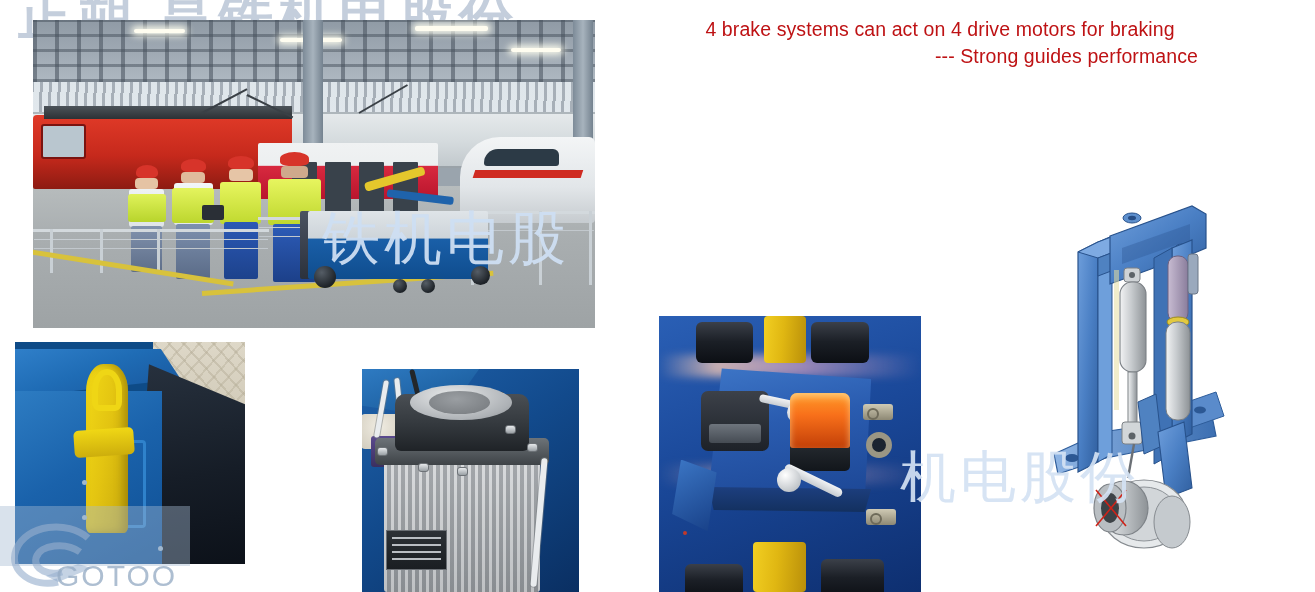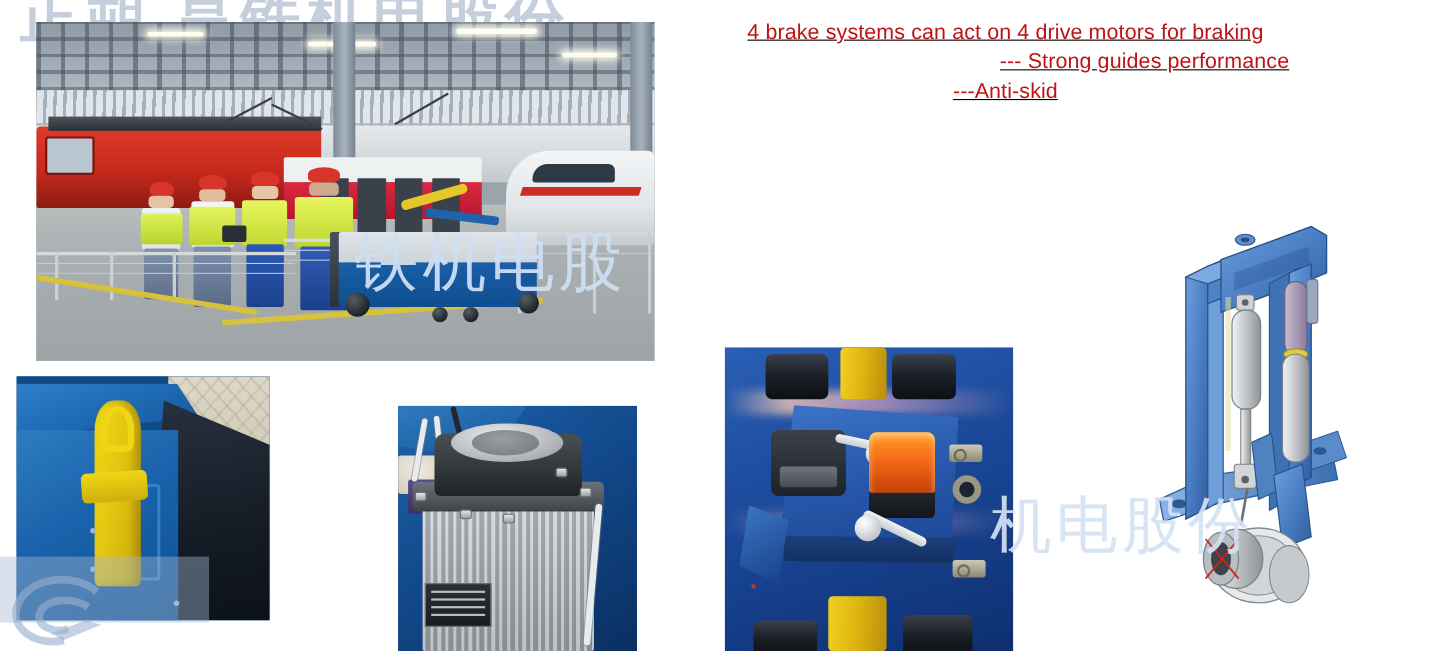--- a/index.html
+++ b/index.html
@@ -5,21 +5,21 @@
   * { margin:0; padding:0; box-sizing:border-box; }
   html,body { width:1315px; height:592px; overflow:hidden; }
   body {
     background:#ffffff;
     font-family:"Liberation Sans", sans-serif;
     position:relative;
   }
   .stage { position:absolute; left:0; top:0; width:1315px; height:592px; }
 
   
-  .text-block { position:absolute; left:604px; top:16px; width:620px; text-align:center;text-decoration:underline; }
+  .text-block { position:absolute; left:630px; top:16px; width:620px; text-align:center; }
   .text-line {
     color:#BE1214;
     font-size:19.5px;
     line-height:27px;
     letter-spacing:.1px;
     white-space:nowrap;
   }
   .text-line.indent-right { text-align:right; padding-right:52px; }
   .text-para2 { margin-top:13px; }
   .text-line.sub2 { text-align:center; }
@@ -490,21 +490,20 @@
     <div style="position:absolute;left:9%;top:78%;width:4px;height:4px;background:#c0392b;border-radius:50%;"></div>
 
     <div class="roller-yellow" style="left:36%;top:82%;width:20%;height:18%;"></div>
     <div class="roller-black" style="left:10%;top:90%;width:22%;height:12%;"></div>
     <div class="roller-black" style="left:62%;top:88%;width:24%;height:14%;"></div>
   </div>
 
   <div class="text-block">
     <div class="text-line">4 brake systems can act on 4 drive motors for braking</div>
     <div class="text-line indent-right">--- Strong guides performance</div>
-    <div class="text-line sub2">---Anti-skid</div>
   </div>
 
   <svg id="cad-drawing" viewBox="0 0 240 376">
     <defs>
       <linearGradient id="blu" x1="0" y1="0" x2="1" y2="1">
         <stop offset="0" stop-color="#6f9fdc"></stop>
           <stop offset="0.5" stop-color="#4a7fc4"></stop>
           <stop offset="1" stop-color="#305f9f"></stop>
       </linearGradient>
       <linearGradient id="blu2" x1="0" y1="0" x2="1" y2="0">
@@ -590,15 +589,16 @@
 
   <div id="logo-gotoo">
     <div class="logo-plate"></div>
     <svg width="200" height="86" viewBox="0 0 200 86" style="position:absolute;left:0;top:0;">
       <g fill="none" stroke="rgba(150,175,205,.62)" stroke-width="7">
         <path d="M88 32 C68 14, 26 18, 16 44 C8 66, 34 82, 58 76"></path>
         <path d="M80 46 C66 36, 40 38, 36 52 C33 64, 50 70, 62 66"></path>
       </g>
       <path d="M58 76 L92 62 L78 58 L46 70 Z" fill="rgba(150,175,205,.55)"></path>
     </svg>
+    <div class="logo-text">GOTOO</div>
   </div>
 
 </div>
 
 </body></html>

